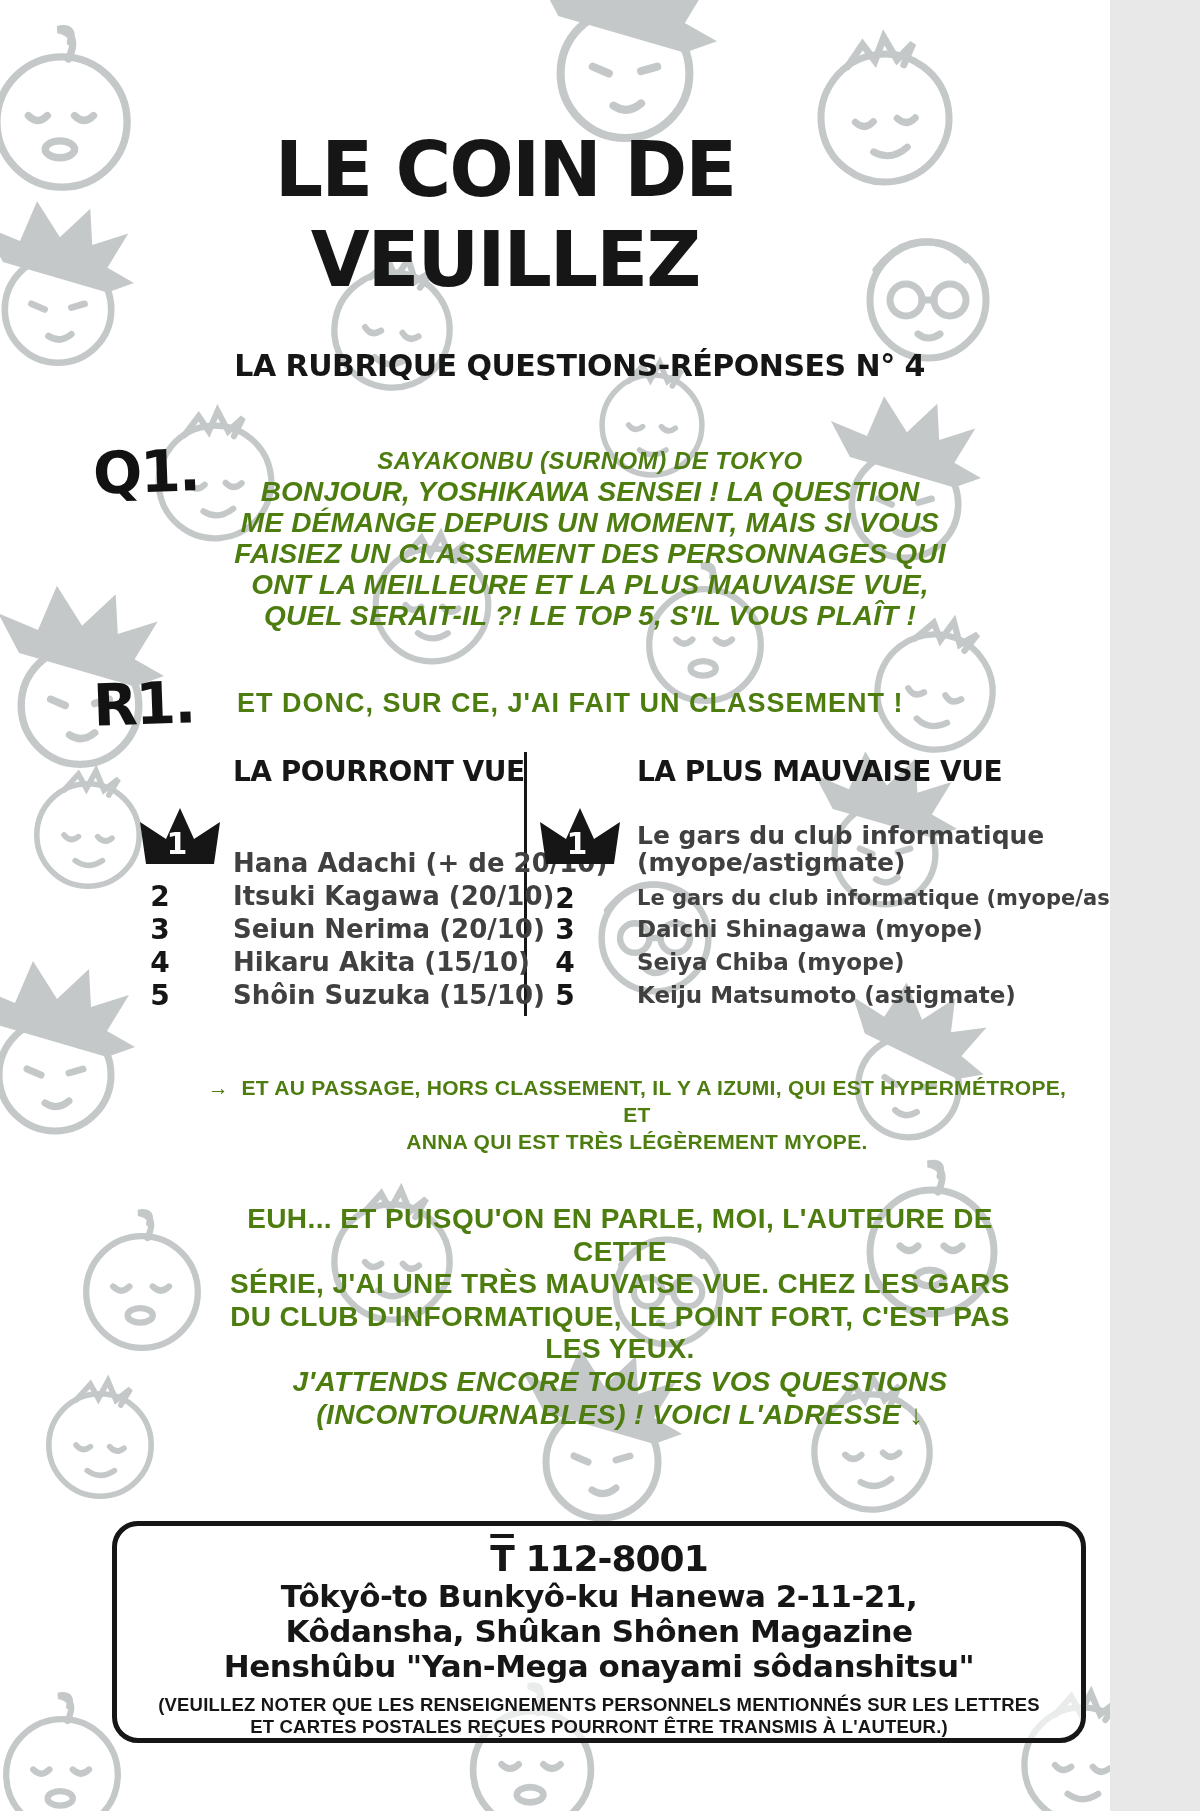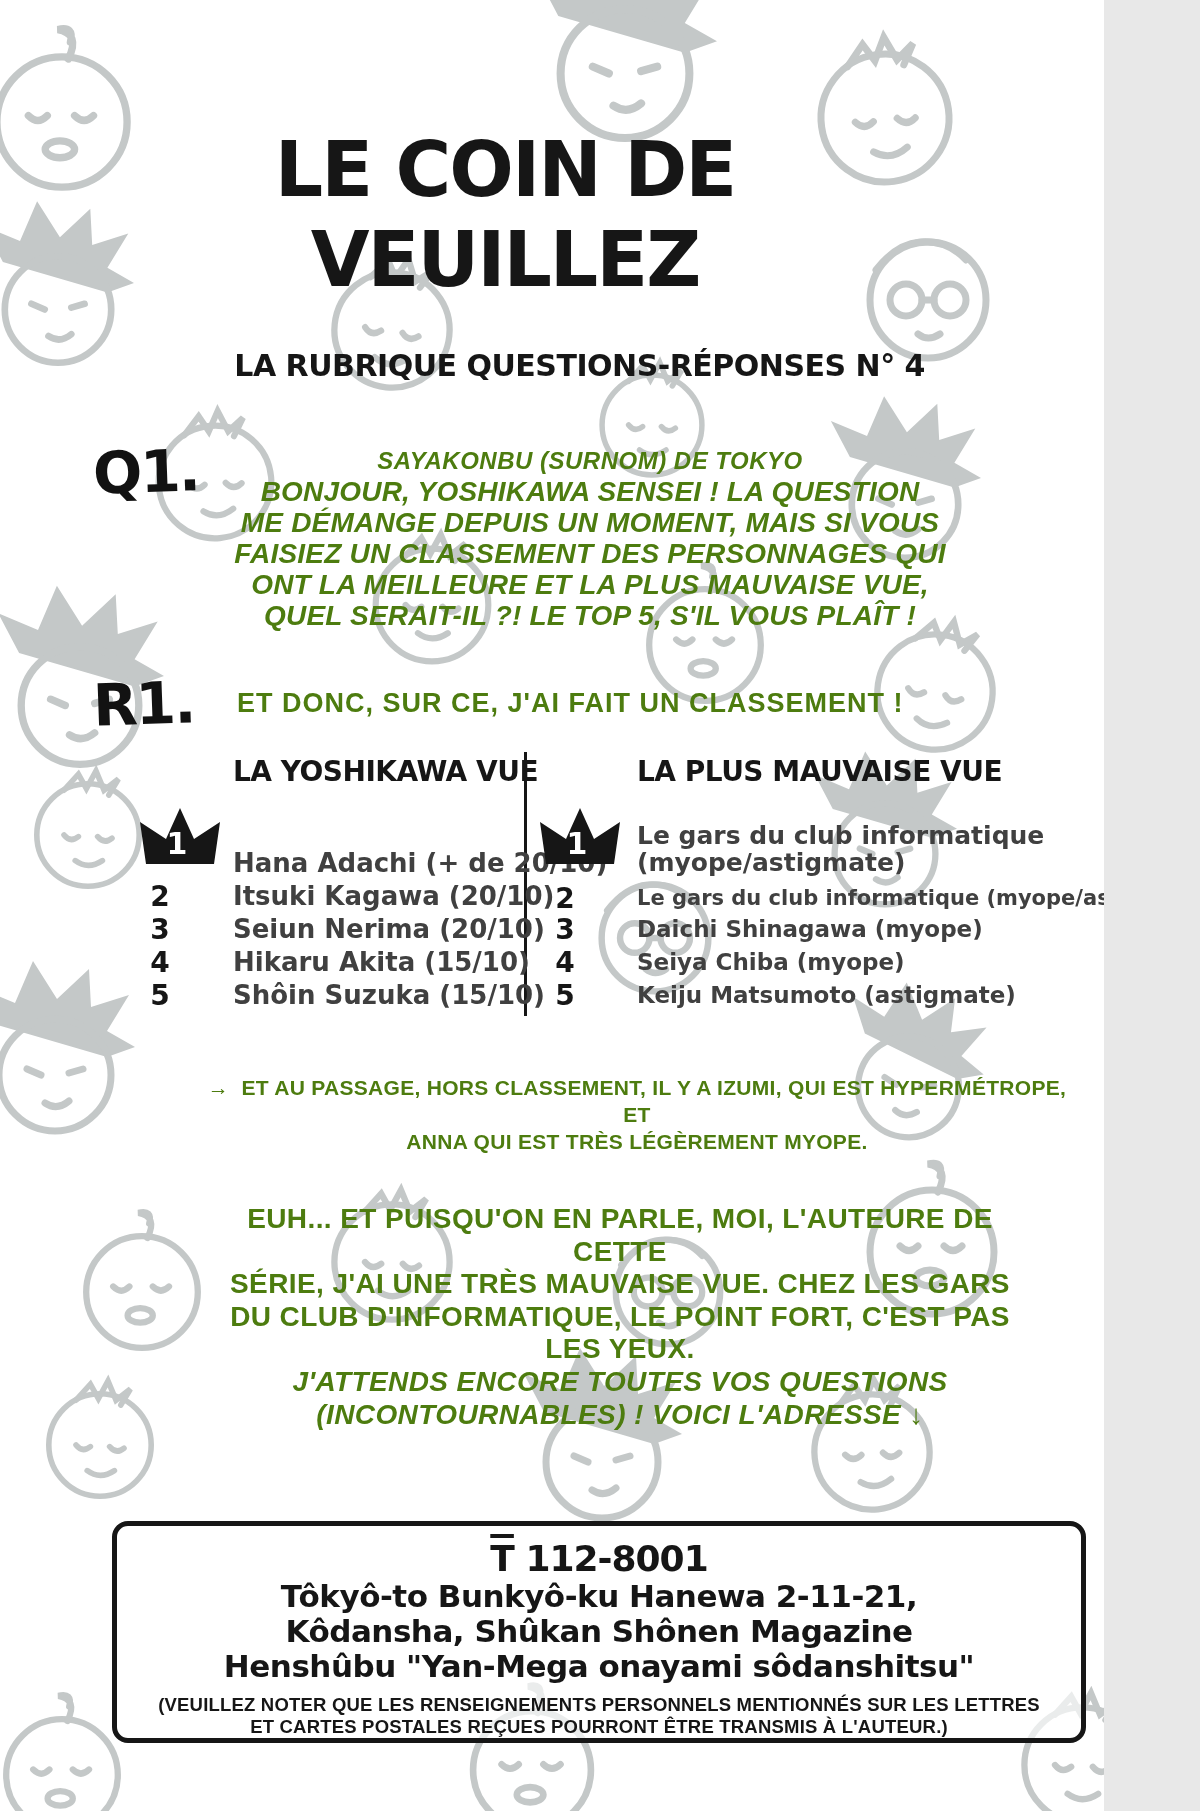--- a/index.html
+++ b/index.html
@@ -3,20 +3,21 @@
 <meta charset="utf-8">
 <style>
   html,body{margin:0;padding:0;background:#e8e8e8;}
   .page{
     position:relative;
     width:1104px;height:1811px;
     background:#ffffff;
     overflow:hidden;
     font-family:"DejaVu Sans", sans-serif;
     color:#111;
+    padding-left:6px;
   }
   .doodles{position:absolute;inset:0;pointer-events:none;}
 
   
   .title{
     position:absolute;top:74px;left:150px;width:710px;
     text-align:center;
     font-weight:800;font-size:76px;line-height:90px;
     letter-spacing:-2px;color:#161616;
   }
@@ -80,21 +81,21 @@
     font-size:28px;line-height:32.5px;letter-spacing:0.4px;
   }
   .para2{
     position:absolute;top:1366px;left:200px;width:840px;
     font-size:28px;line-height:32.5px;letter-spacing:0.4px;font-style:italic;
   }
 
   
   .address-box{
     position:absolute;top:1521px;left:112px;width:974px;height:222px;
-    border:5px solid #161616;border-radius:16px;
+    border:5px solid #161616;border-radius:26px;
     box-sizing:border-box;
     text-align:center;
     background:rgba(255,255,255,0.65);
   }
   .postal-line{
     margin-top:12px;
     font-weight:800;font-size:36px;letter-spacing:-1px;color:#161616;
   }
   .postal-t{text-decoration:overline;text-decoration-thickness:4px;text-underline-offset:2px;}
   .addr-line{
@@ -186,21 +187,21 @@
     <div class="q-line">ME DÉMANGE DEPUIS UN MOMENT, MAIS SI VOUS</div>
     <div class="q-line">FAISIEZ UN CLASSEMENT DES PERSONNAGES QUI</div>
     <div class="q-line">ONT LA MEILLEURE ET LA PLUS MAUVAISE VUE,</div>
     <div class="q-line">QUEL SERAIT-IL ?! LE TOP 5, S'IL VOUS PLAÎT !</div>
   </div>
 
   <div class="qr-label" style="top:670px;">R1.</div>
   <div class="r-text comic">ET DONC, SUR CE, J'AI FAIT UN CLASSEMENT !</div>
 
   <div>
-    <div class="rank-header" style="left:233px;">LA YOSHIKAWA VUE</div>
+    <div class="rank-header" style="left:233px;">LA POURRONT VUE</div>
     <div class="rank-header" style="left:637px;">LA PLUS MAUVAISE VUE</div>
     <div class="divider"></div>
 
     <div class="crown-wrap" style="left:140px;top:806px;">
       <svg viewBox="0 0 80 64" width="80" height="64">
           <path d="M6,58 L0,16 L26,33 L40,2 L54,33 L80,16 L74,58 Z" fill="#161616"></path>
         </svg>
       <span class="crown-num">1</span>
     </div>
     <div class="rank-name" style="left:233px;top:848px;">Hana Adachi (+ de 20/10)</div>

